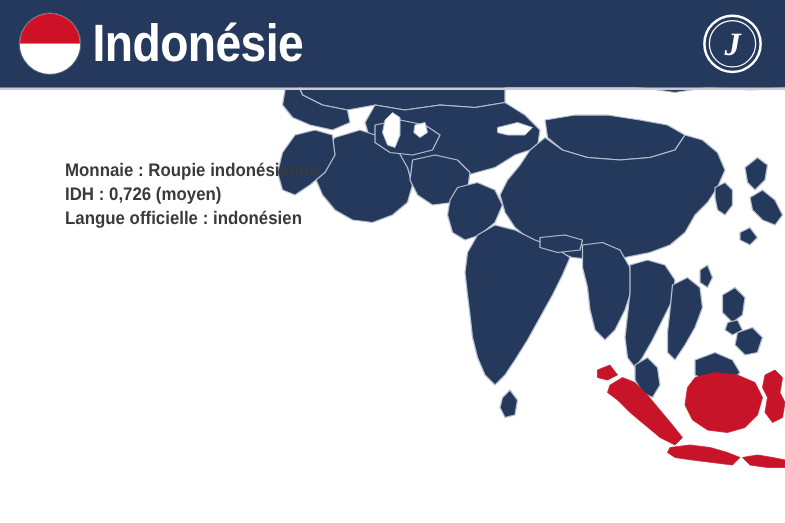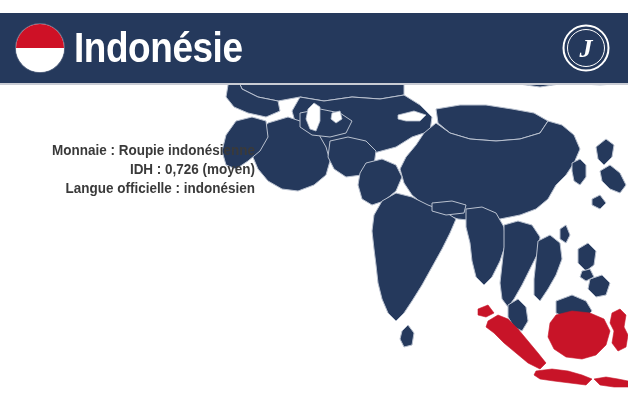--- a/index.html
+++ b/index.html
@@ -7,21 +7,20 @@
     padding: 0;
     background: #ffffff;
   }
   #page {
     position: relative;
     width: 628px;
     height: 400px;
     background: #ffffff;
     overflow: hidden;
     font-family: "Liberation Sans", sans-serif;
-    margin-top: 13px;
   }
 
   
   #header {
     position: absolute;
     left: 0; top: 0;
     width: 628px;
     height: 70px;
     background: #25395c;
     z-index: 5;
@@ -88,21 +87,21 @@
     left: 52px;
     top: 128px;
     z-index: 4;
     color: #3a3a3a;
     font-family: "Liberation Sans Narrow", "Liberation Sans", sans-serif;
     font-size: 14.5px;
     line-height: 19px;
     font-weight: bold;
   }
   #info-panel .info-group { margin-bottom: 20px; }
-  #info-panel .info-group:last-child { margin-bottom: 0; text-align: right; }
+  #info-panel .info-group:last-child { margin-bottom: 0; }
   #info-panel .info-line {
     white-space: nowrap;
     transform: scaleX(0.93);
     transform-origin: left center;
   }
 </style>
 </head>
 <body>
 
 <div id="page">

